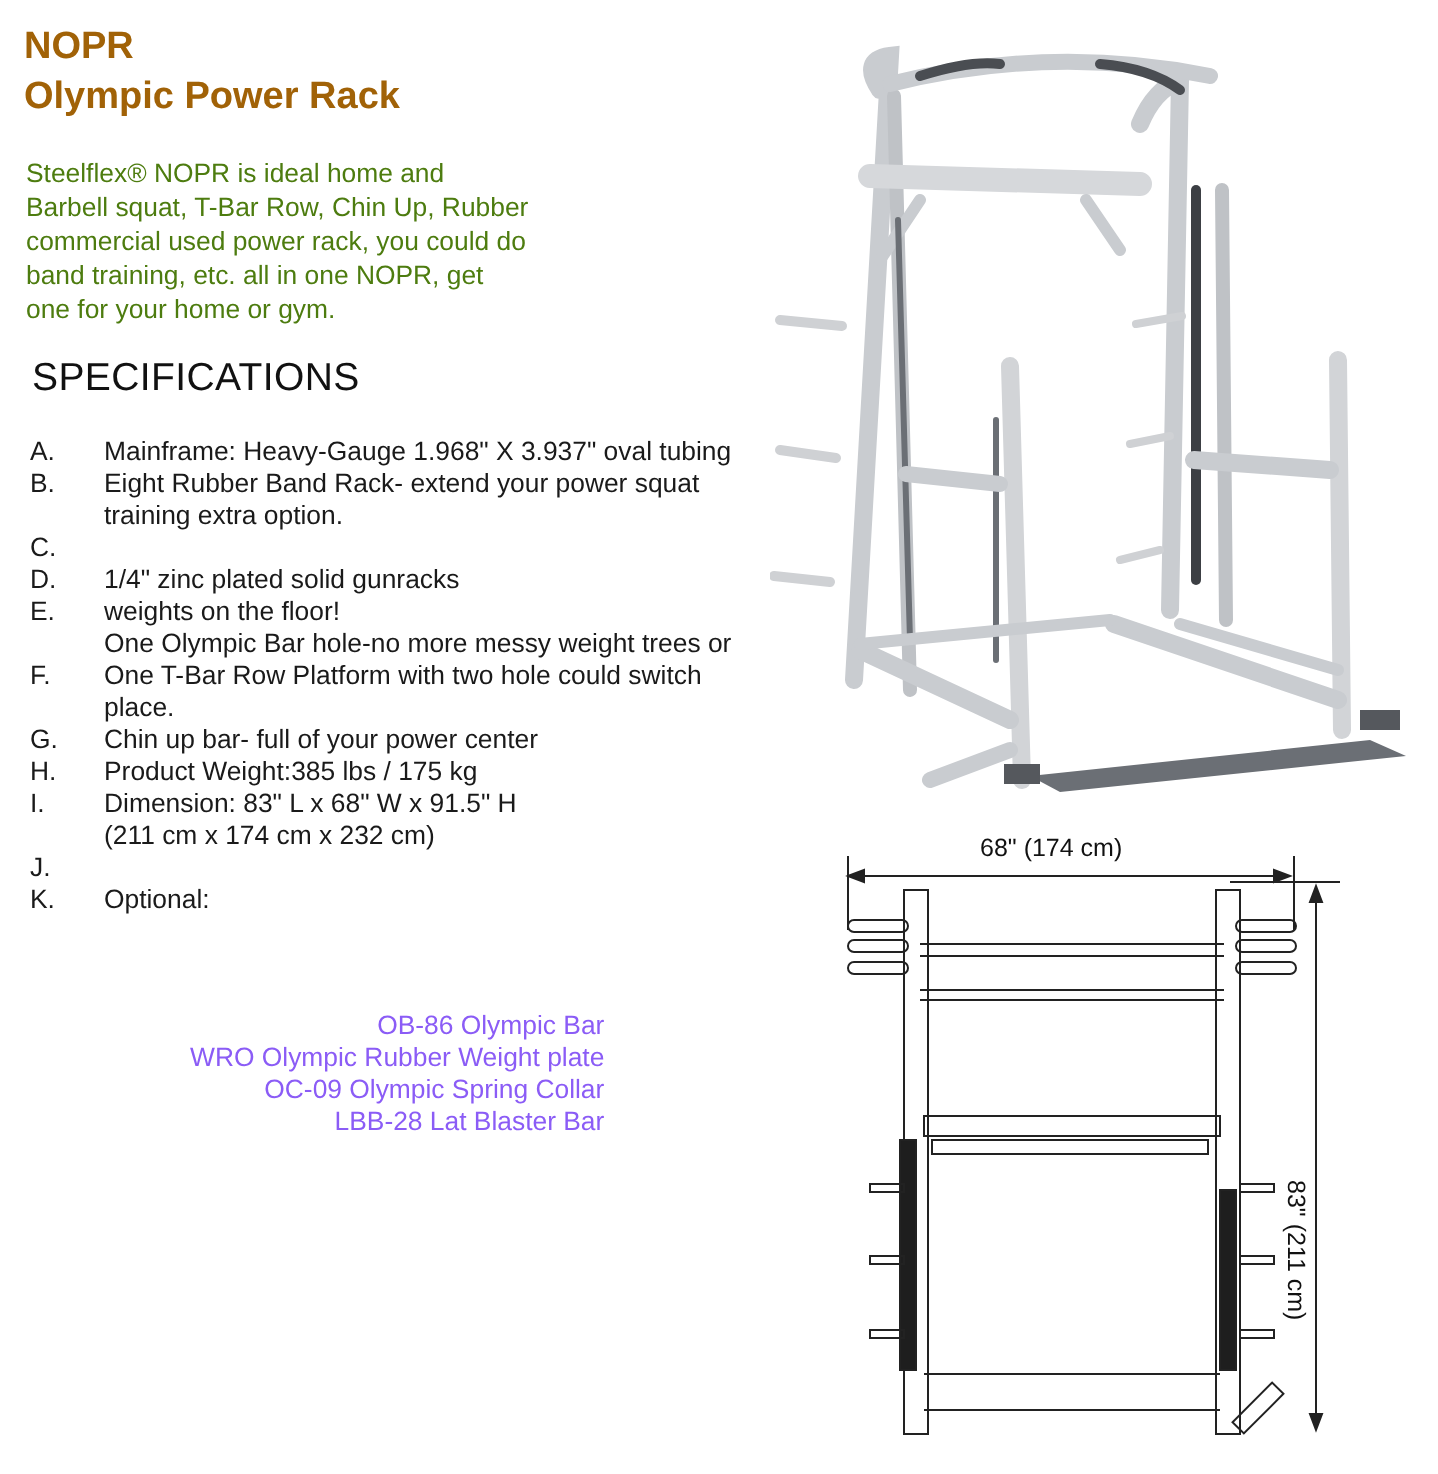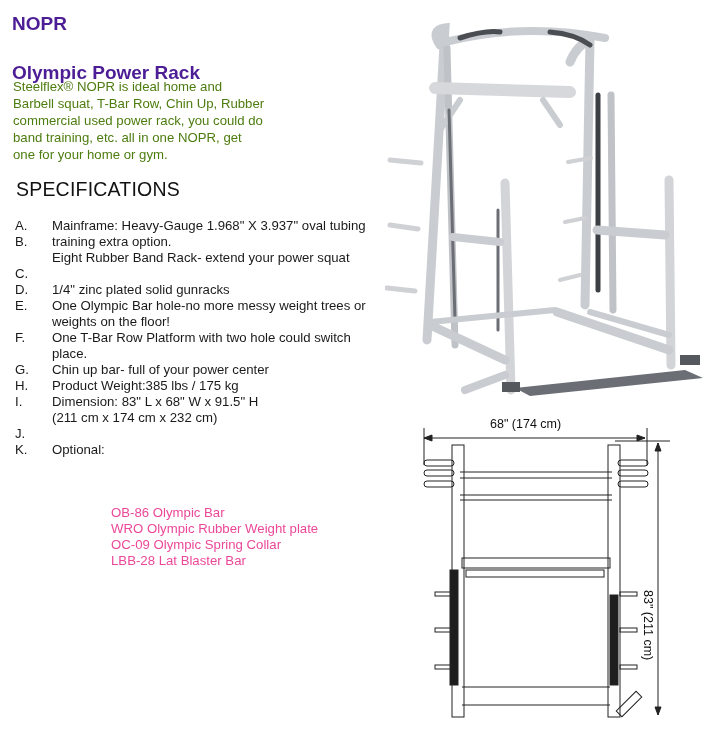--- a/index.html
+++ b/index.html
@@ -1,26 +1,26 @@
 <!DOCTYPE html>
 <html><head>
 <meta charset="utf-8">
 <style>
   html, body { margin:0; padding:0; background:#ffffff; }
   body { width:719px; height:737px; position:relative; overflow:hidden; font-family:"Liberation Sans", sans-serif; color:#111; }
-  .title { position:absolute; left:12px; font-weight:bold; font-size:19px; line-height:24px; color:#4c1d95; }
+  .title { position:absolute; left:12px; font-weight:bold; font-size:19px; line-height:24px; color:#a16207; }
   #t1 { top:12px; }
-  #t2 { top:37px;margin-top:24px; }
+  #t2 { top:37px; }
   .intro { position:absolute; left:13px; top:78px; width:380px; font-size:13.2px; line-height:17px; color:#4d7c0f; }
   .spec-h { position:absolute; left:16px; top:178px; font-weight:normal; font-size:19.5px; color:#111; letter-spacing:0.2px; }
   .specs { position:absolute; left:15px; top:218px; width:370px; font-size:13.2px; line-height:16px; color:#1a1a1a; }
   .spec-row { display:flex; }
   .spec-letter { width:37px; flex:none; }
   .spec-text { flex:1; }
-  .optional { position:absolute; left:111px; top:505px; font-size:13.2px; line-height:16px; color:#ec4899; }
+  .optional { position:absolute; left:95px; top:505px; font-size:13.2px; line-height:16px; color:#8b5cf6;text-align:right; }
   .photo { position:absolute; left:385px; top:0px; width:334px; height:405px; }
   .diagram { position:absolute; left:400px; top:410px; width:319px; height:327px; }
   .dim-w { position:absolute; left:490px; top:417px; font-size:12.5px; color:#111; }
   .dim-h { position:absolute; left:655px; top:590px; font-size:12.5px; color:#111; transform:rotate(90deg); transform-origin:left top; white-space:nowrap; }
 </style>
 </head>
 <body>
 
 <div class="title" id="t1">NOPR</div>
 <div class="title" id="t2">Olympic Power Rack</div>
@@ -38,38 +38,38 @@
 <div class="specs">
   <div class="spec-row">
     <div class="spec-letter">A.</div>
     <div class="spec-text">
         <div>Mainframe: Heavy-Gauge 1.968" X 3.937" oval tubing</div>
       </div>
   </div>
   <div class="spec-row">
     <div class="spec-letter">B.</div>
     <div class="spec-text">
+        <div>Eight Rubber Band Rack- extend your power squat</div>
         <div>training extra option.</div>
-        <div>Eight Rubber Band Rack- extend your power squat</div>
       </div>
   </div>
   <div class="spec-row">
     <div class="spec-letter">C.</div>
   </div>
   <div class="spec-row">
     <div class="spec-letter">D.</div>
     <div class="spec-text">
         <div>1/4" zinc plated solid gunracks</div>
       </div>
   </div>
   <div class="spec-row">
     <div class="spec-letter">E.</div>
     <div class="spec-text">
+        <div>weights on the floor!</div>
         <div>One Olympic Bar hole-no more messy weight trees or</div>
-        <div>weights on the floor!</div>
       </div>
   </div>
   <div class="spec-row">
     <div class="spec-letter">F.</div>
     <div class="spec-text">
         <div>One T-Bar Row Platform with two hole could switch</div>
         <div>place.</div>
       </div>
   </div>
   <div class="spec-row">

